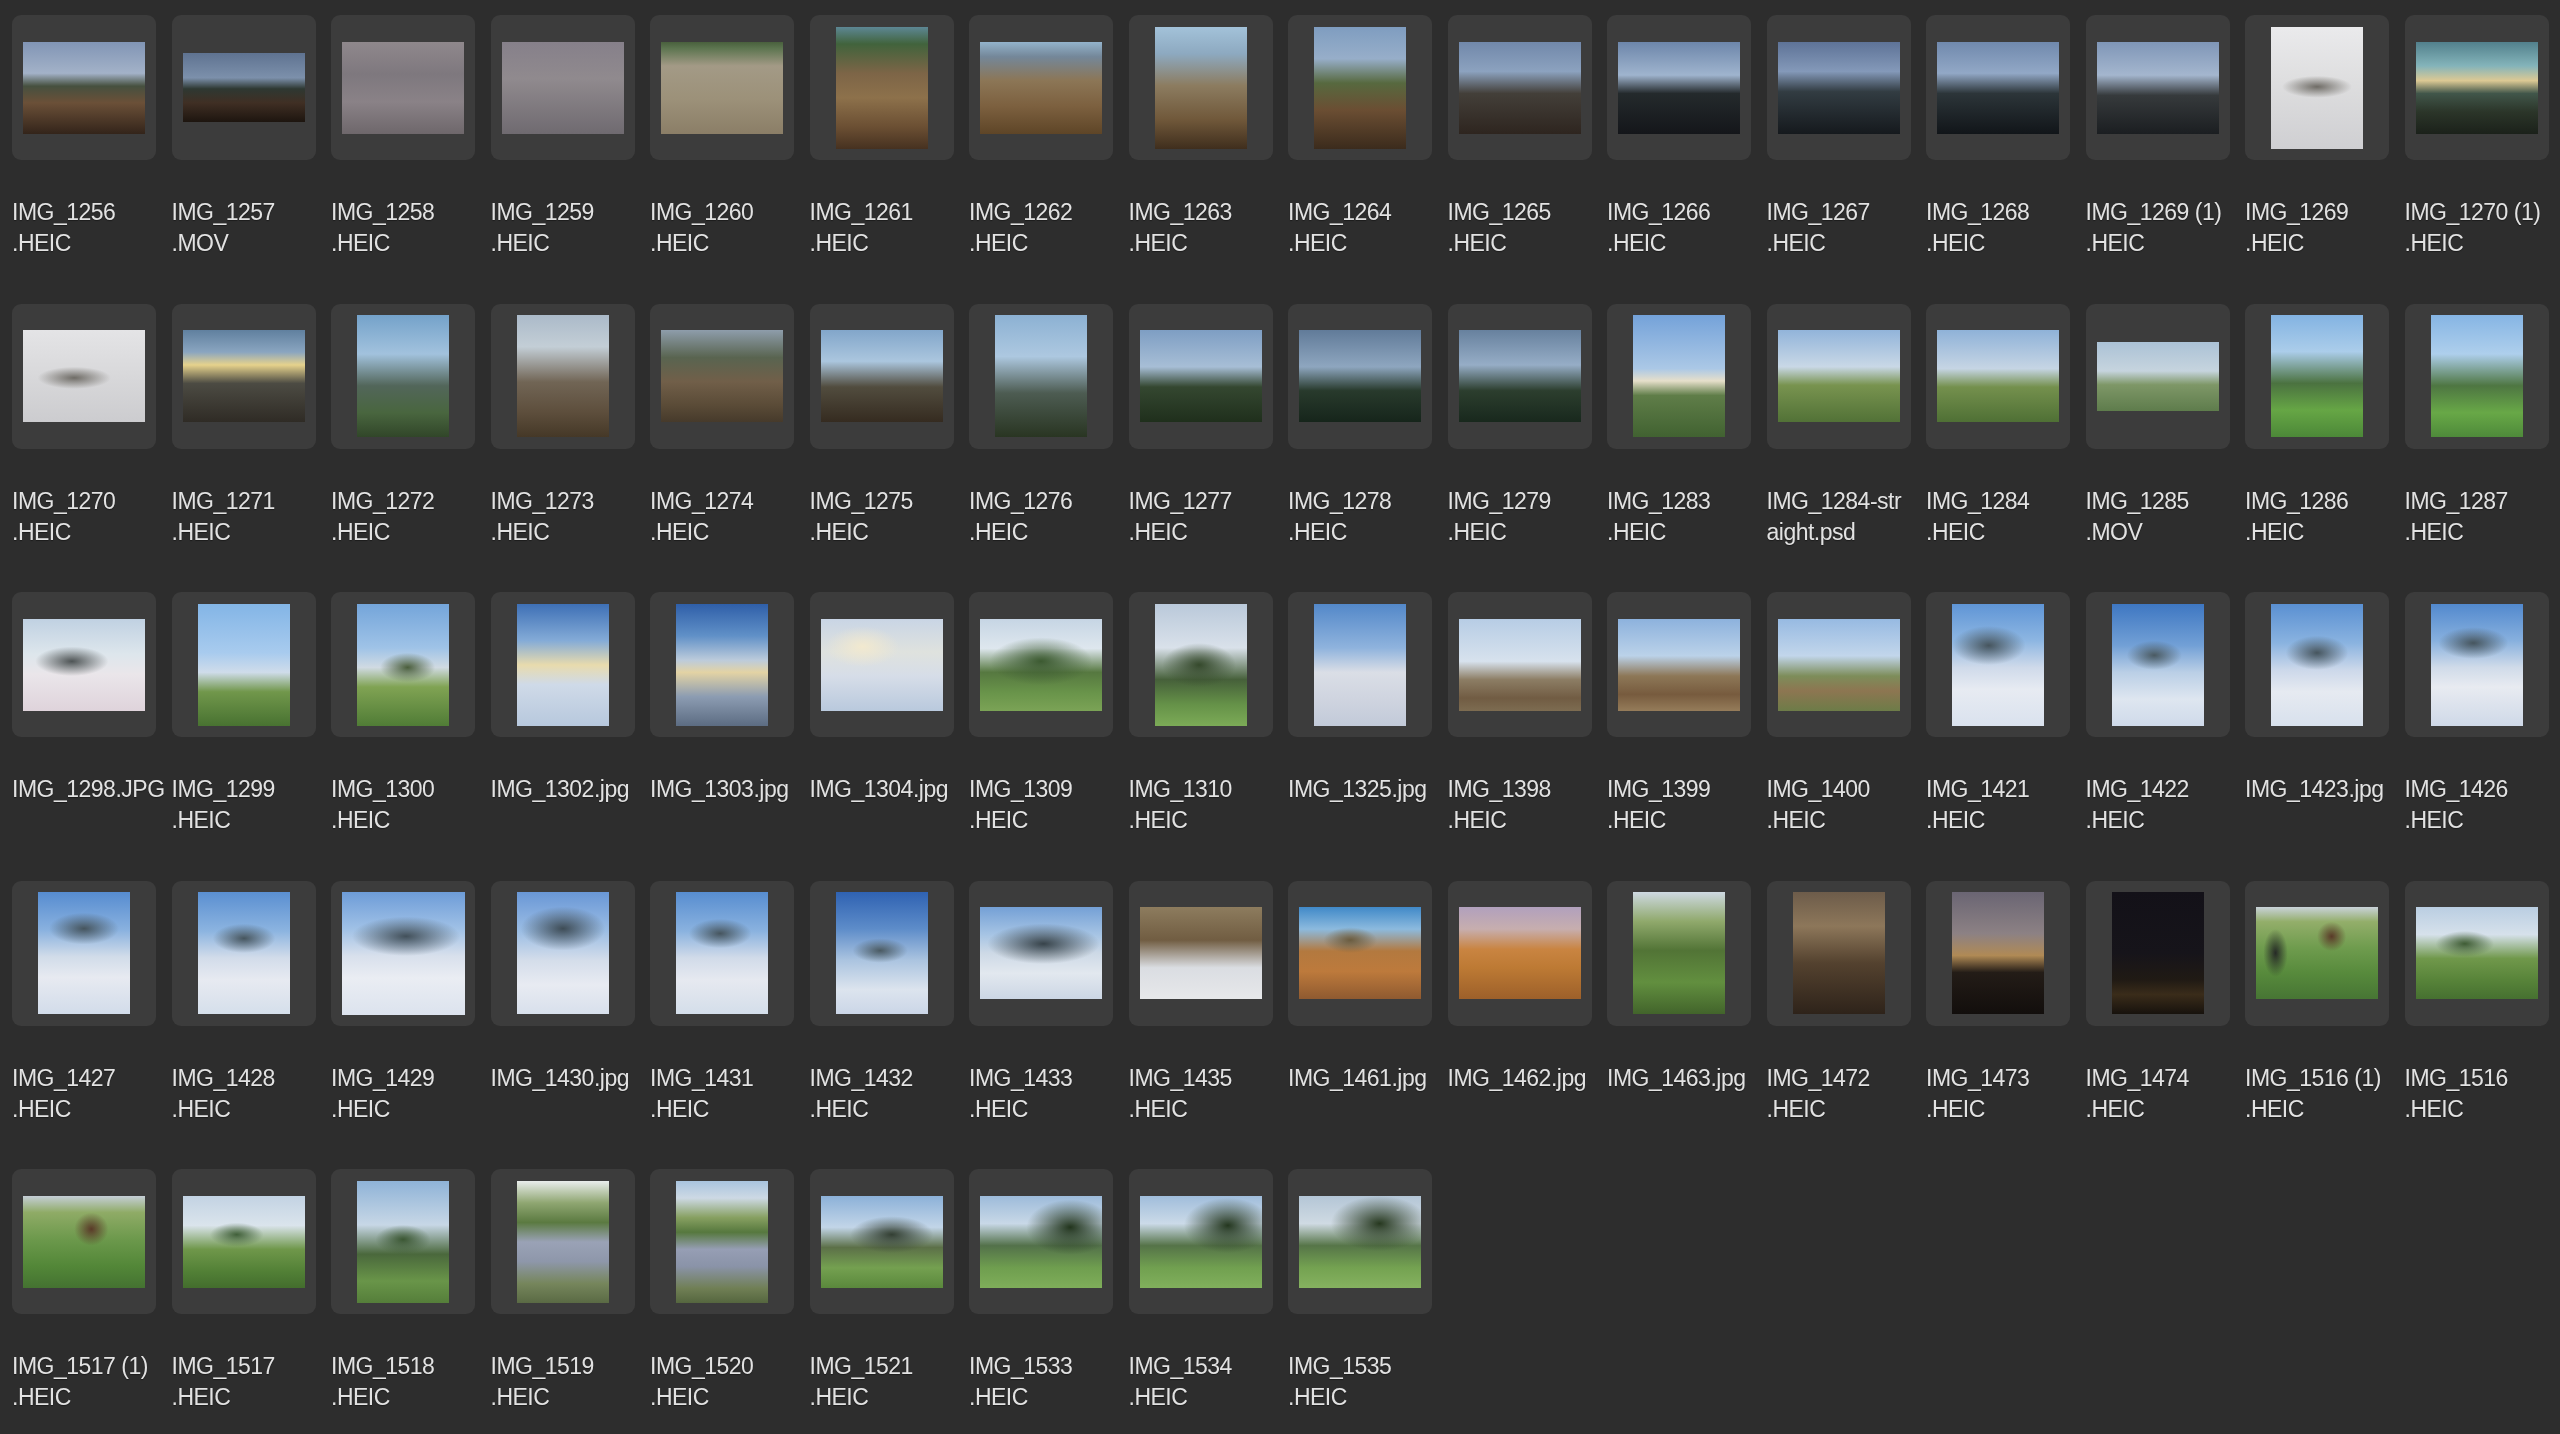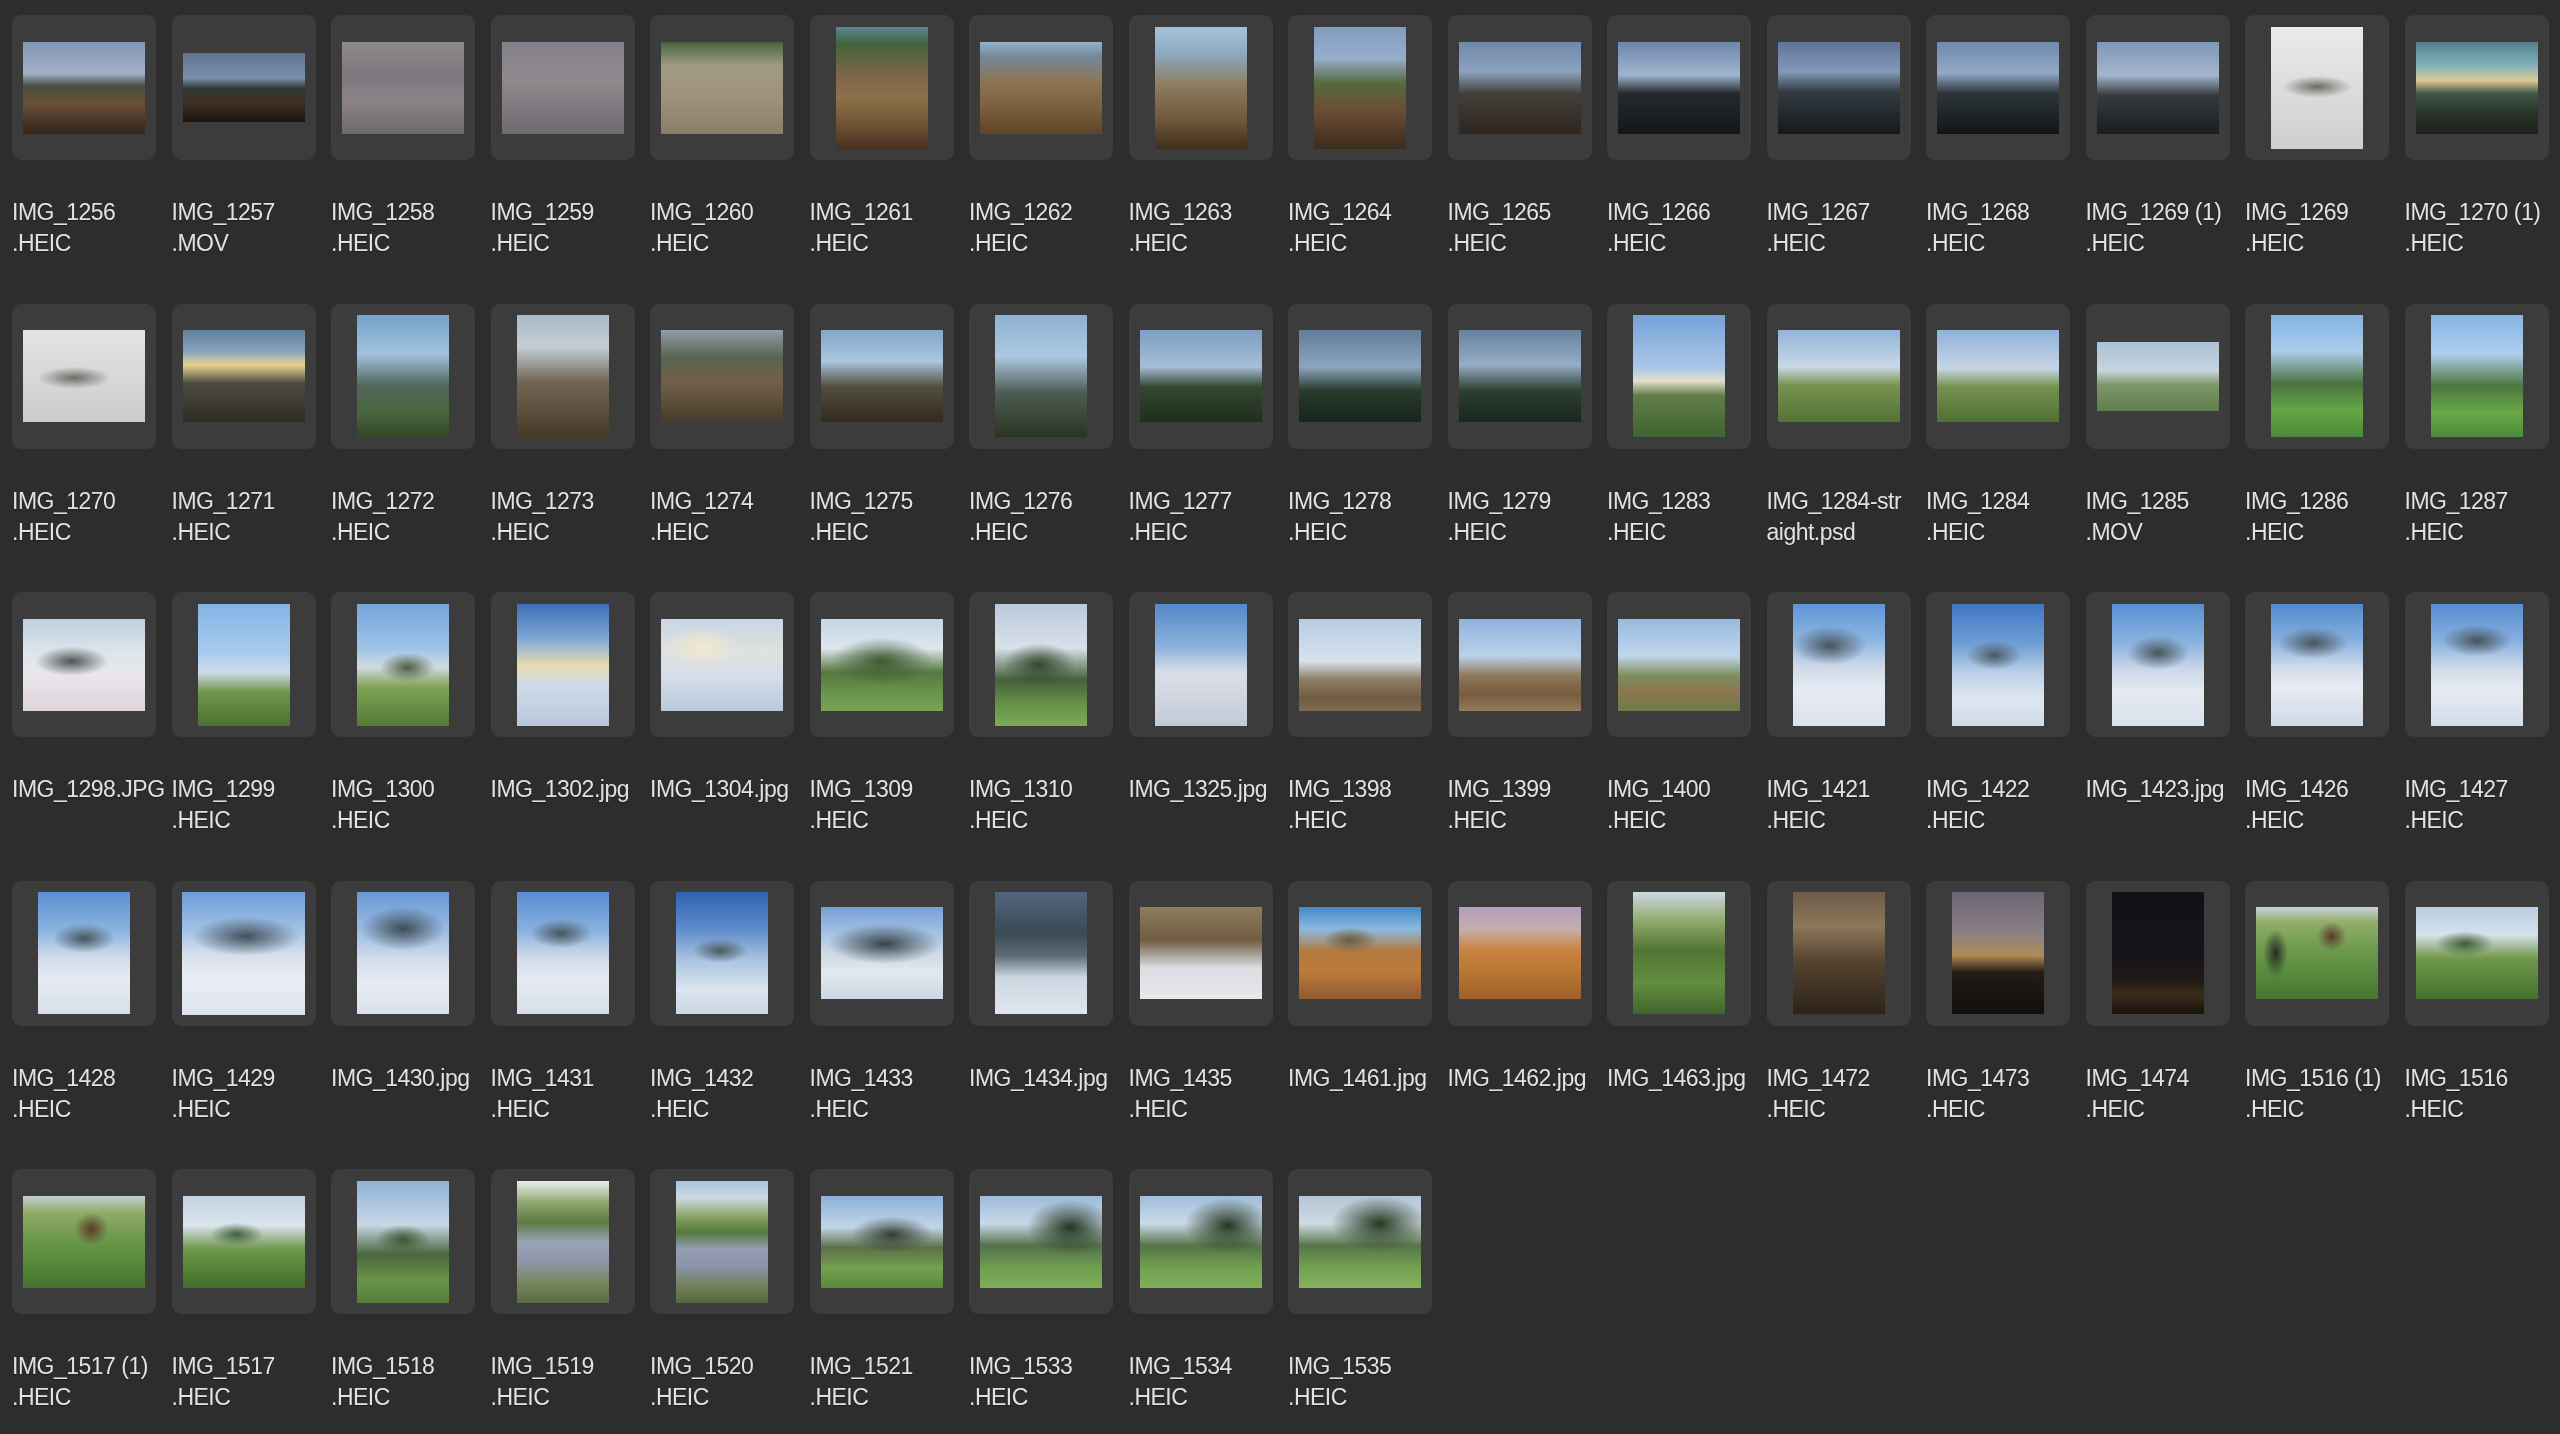--- a/index.html
+++ b/index.html
@@ -321,20 +321,26 @@
 
 
 
   <div class="cell">
     <div class="tile">
       <div class="thumb portrait" style="background: linear-gradient(rgb(62, 112, 182) 0%, rgb(132, 171, 215) 30%, rgb(232, 219, 173) 50%, rgb(207, 218, 232) 66%, rgb(183, 200, 221) 100%);"></div>
     </div>
     <div class="label">IMG_1302.jpg</div>
   </div>
 
+  <div class="cell">
+    <div class="tile">
+      <div class="thumb portrait" style="background: linear-gradient(rgb(47, 95, 169) 0%, rgb(96, 144, 199) 26%, rgb(188, 203, 219) 46%, rgb(227, 211, 164) 56%, rgb(140, 156, 178) 76%, rgb(92, 108, 130) 100%);"></div>
+    </div>
+    <div class="label">IMG_1303.jpg</div>
+  </div>
 
   <div class="cell">
     <div class="tile">
       <div class="thumb landscape" style="background: radial-gradient(30% 22% at 34% 30%, rgb(242, 233, 207) 0%, rgba(242, 233, 207, 0) 100%), linear-gradient(rgb(201, 213, 229) 0%, rgb(223, 226, 222) 36%, rgb(214, 221, 232) 62%, rgb(185, 201, 221) 100%);"></div>
     </div>
     <div class="label">IMG_1304.jpg</div>
   </div>
 
   <div class="cell">
     <div class="tile">
@@ -464,26 +470,20 @@
   </div>
 
   <div class="cell">
     <div class="tile">
       <div class="thumb landscape" style="background: radial-gradient(46% 22% at 52% 40%, rgb(55, 67, 74) 0%, rgba(55, 67, 74, 0) 100%), linear-gradient(rgb(116, 160, 214) 0%, rgb(166, 196, 228) 30%, rgb(205, 217, 230) 50%, rgb(226, 232, 239) 72%, rgb(204, 214, 228) 100%);"></div>
     </div>
     <div class="label">IMG_1433
 .HEIC</div>
   </div>
 
-  <div class="cell">
-    <div class="tile">
-      <div class="thumb portrait" style="background: linear-gradient(rgb(80, 101, 127) 0%, rgb(58, 74, 85) 34%, rgb(92, 107, 116) 52%, rgb(205, 215, 225) 70%, rgb(223, 229, 236) 100%);"></div>
-    </div>
-    <div class="label">IMG_1434.jpg</div>
-  </div>
 
   <div class="cell">
     <div class="tile">
       <div class="thumb landscape" style="background: linear-gradient(rgb(141, 124, 94) 0%, rgb(113, 93, 66) 36%, rgb(218, 221, 226) 66%, rgb(231, 232, 234) 100%);"></div>
     </div>
     <div class="label">IMG_1435
 .HEIC</div>
   </div>
 
   <div class="cell">

